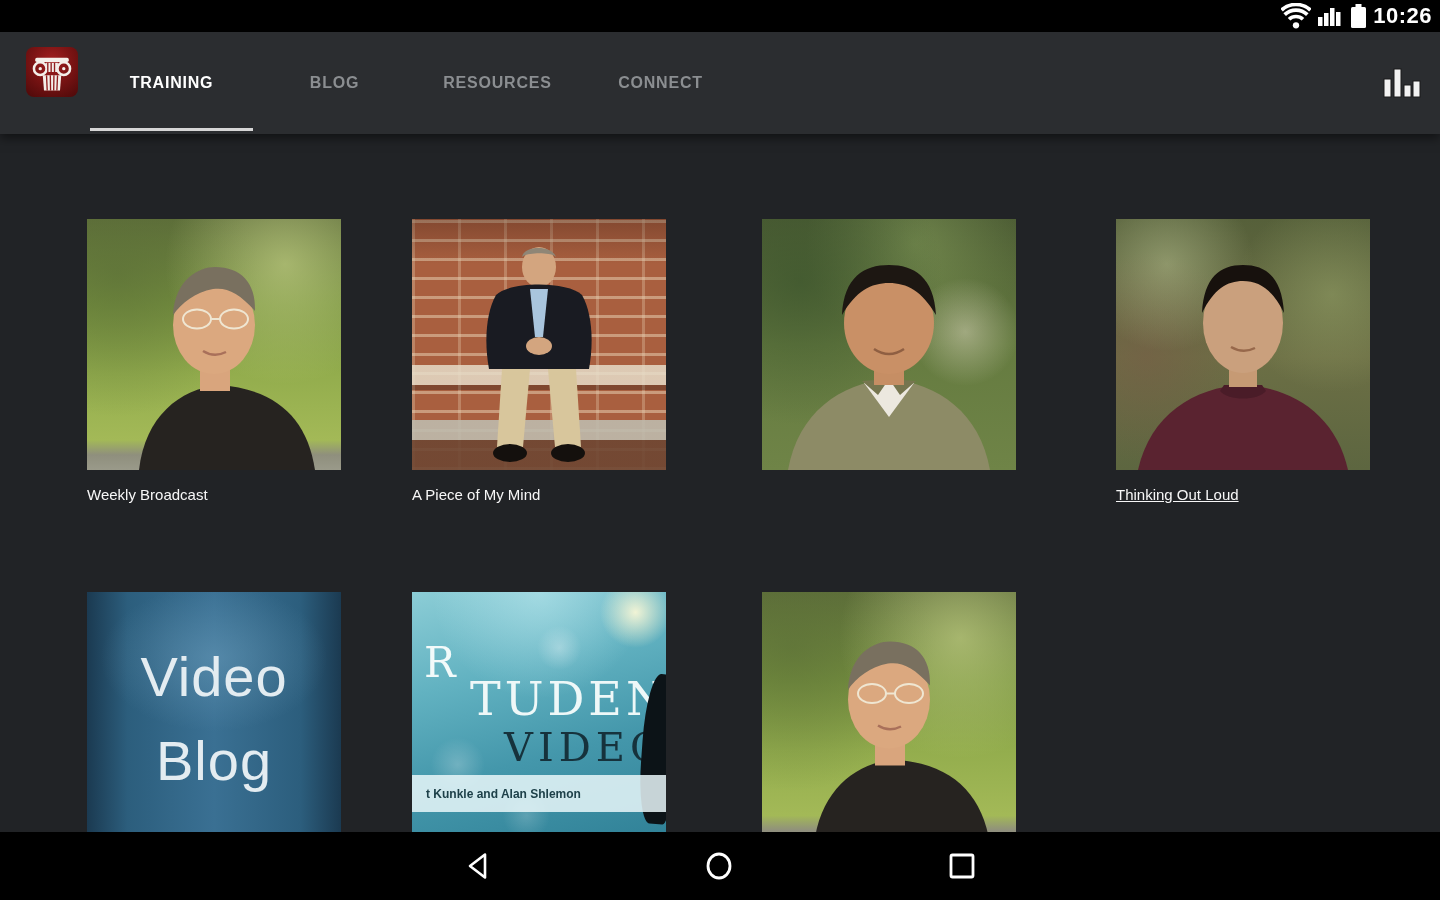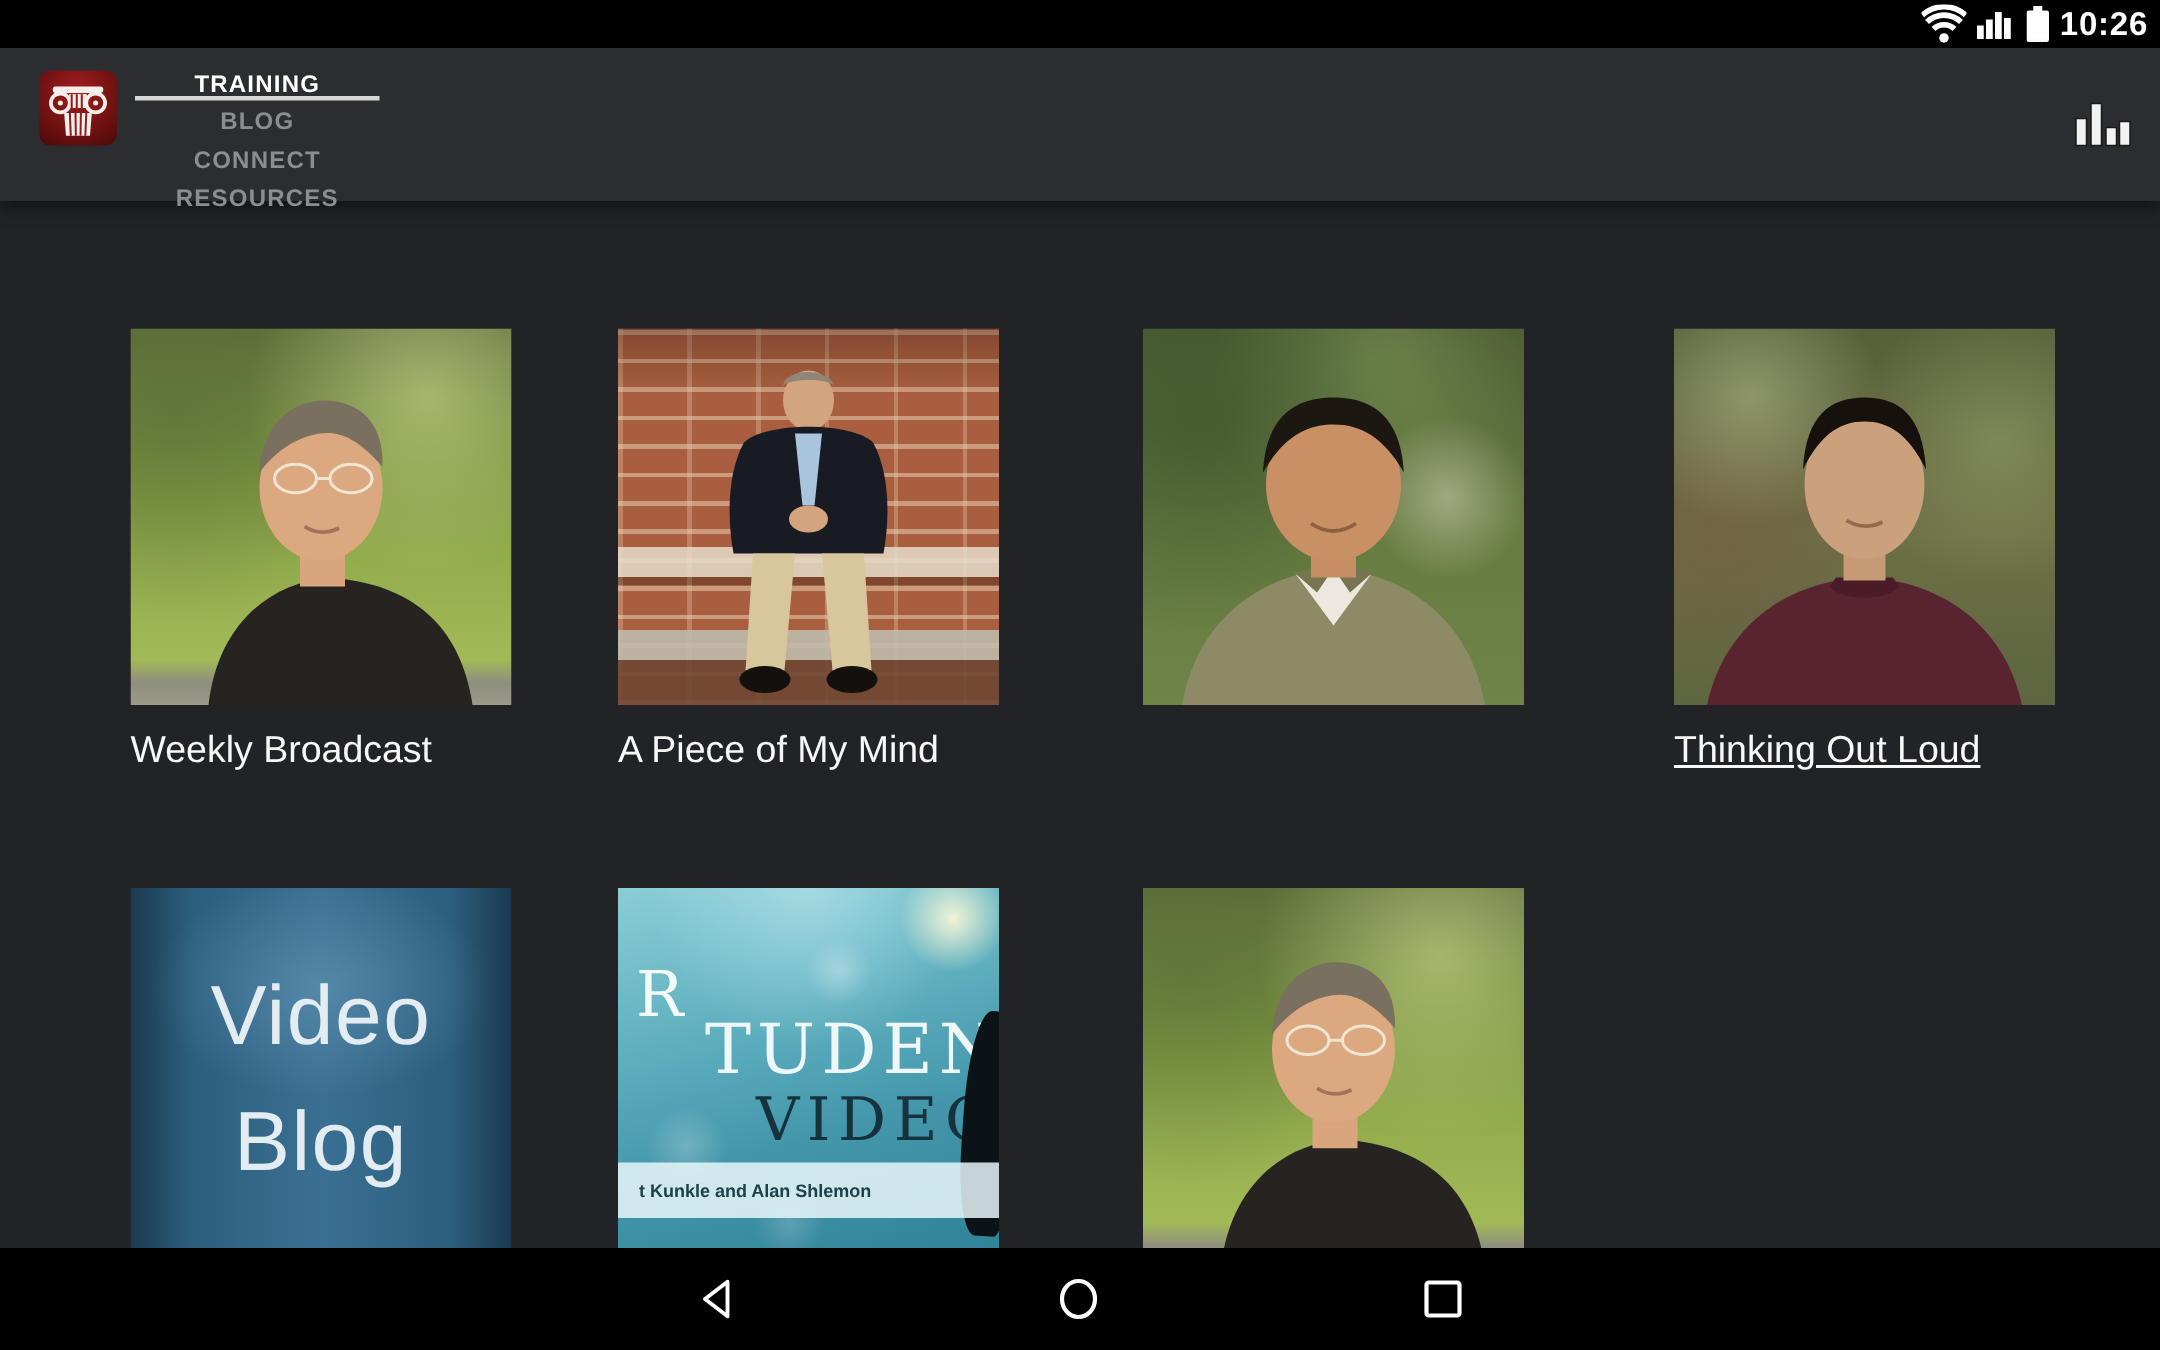--- a/index.html
+++ b/index.html
@@ -12,35 +12,35 @@
     display:flex; align-items:center; justify-content:flex-end; gap:7px; padding-right:8px; }
   .status-bar .time { color:#fff; font-size:22px; letter-spacing:.5px;font-weight:bold; }
   .sicon { display:block; }
 
   
   .toolbar { position:absolute; left:0; top:32px; width:1440px; height:102px; background:#2b2d30;
     box-shadow:0 4px 10px rgba(0,0,0,.5); }
   .logo { position:absolute; left:26px; top:15px; width:52px; height:50px; border-radius:8px;
     background:radial-gradient(circle at 50% 30%, #a42020 0%, #7c1414 45%, #4c0909 100%);
     display:flex; align-items:center; justify-content:center; }
-  .tabs { position:absolute; left:90px; top:12px; height:102px; display:flex;flex-direction:column; }
+  .tabs { position:absolute; left:90px; top:0; height:102px; display:flex; }
   .tab { position:relative; width:163px; height:102px; display:flex; align-items:center; justify-content:center;
     color:#8b8e91; font-weight:bold; font-size:16px; letter-spacing:.8px; cursor:pointer; }
   .tab.selected { color:#ffffff; }
   .tab.selected .indicator { position:absolute; left:0; right:0; bottom:3px; height:3px; background:#d6d6d6; }
   .toolbar-action { position:absolute; right:19px; top:31px; width:40px; height:40px;
     display:flex; align-items:center; justify-content:center; cursor:pointer; }
 
   
   .card { position:absolute; width:254px; overflow:hidden; }
   .card .photo { position:absolute; inset:0; }
   .row1 { top:219px; height:251px; }
   .row2 { top:592px; height:254px; }
   .c1 { left:87px; } .c2 { left:412px; } .c3 { left:762px; } .c4 { left:1116px;text-decoration:underline; }
-  .card-title { position:absolute; top:486px; width:300px; color:#f7f7f7; font-size:25px; }
+  .card-title { position:absolute; top:486px; width:300px; color:#f7f7f7; font-size:15px; }
 
   
   .bg-park {
     background:
       radial-gradient(circle at 78% 18%, rgba(215,225,150,.55), transparent 42%),
       radial-gradient(circle at 12% 22%, rgba(90,110,55,.6), transparent 48%),
       linear-gradient(180deg, #5e6e3a 0%, #77923f 34%, #93ad4d 62%, #a3b957 88%, #8f8f7d 94%, #9a9a8a 100%);
   }
   .bg-foliage {
     background:
@@ -139,24 +139,24 @@
     </div>
     <div class="tabs">
       <div class="tab selected">
         <span>TRAINING</span>
         <div class="indicator"></div>
       </div>
       <div class="tab">
         <span>BLOG</span>
       </div>
       <div class="tab">
+        <span>RESOURCES</span>
+      </div>
+      <div class="tab">
         <span>CONNECT</span>
-      </div>
-      <div class="tab">
-        <span>RESOURCES</span>
       </div>
     </div>
     <div class="toolbar-action">
       <svg width="40" height="40" viewBox="0 0 40 40">
         <rect x="3" y="16" width="7" height="18" fill="#f2f2f2" stroke="#1a1a1a" stroke-width="1"></rect>
         <rect x="13" y="6" width="7" height="28" fill="#f2f2f2" stroke="#1a1a1a" stroke-width="1"></rect>
         <rect x="23" y="22" width="7" height="12" fill="#f2f2f2" stroke="#1a1a1a" stroke-width="1"></rect>
         <rect x="32" y="18" width="7" height="16" fill="#f2f2f2" stroke="#1a1a1a" stroke-width="1"></rect>
       </svg>
     </div>

